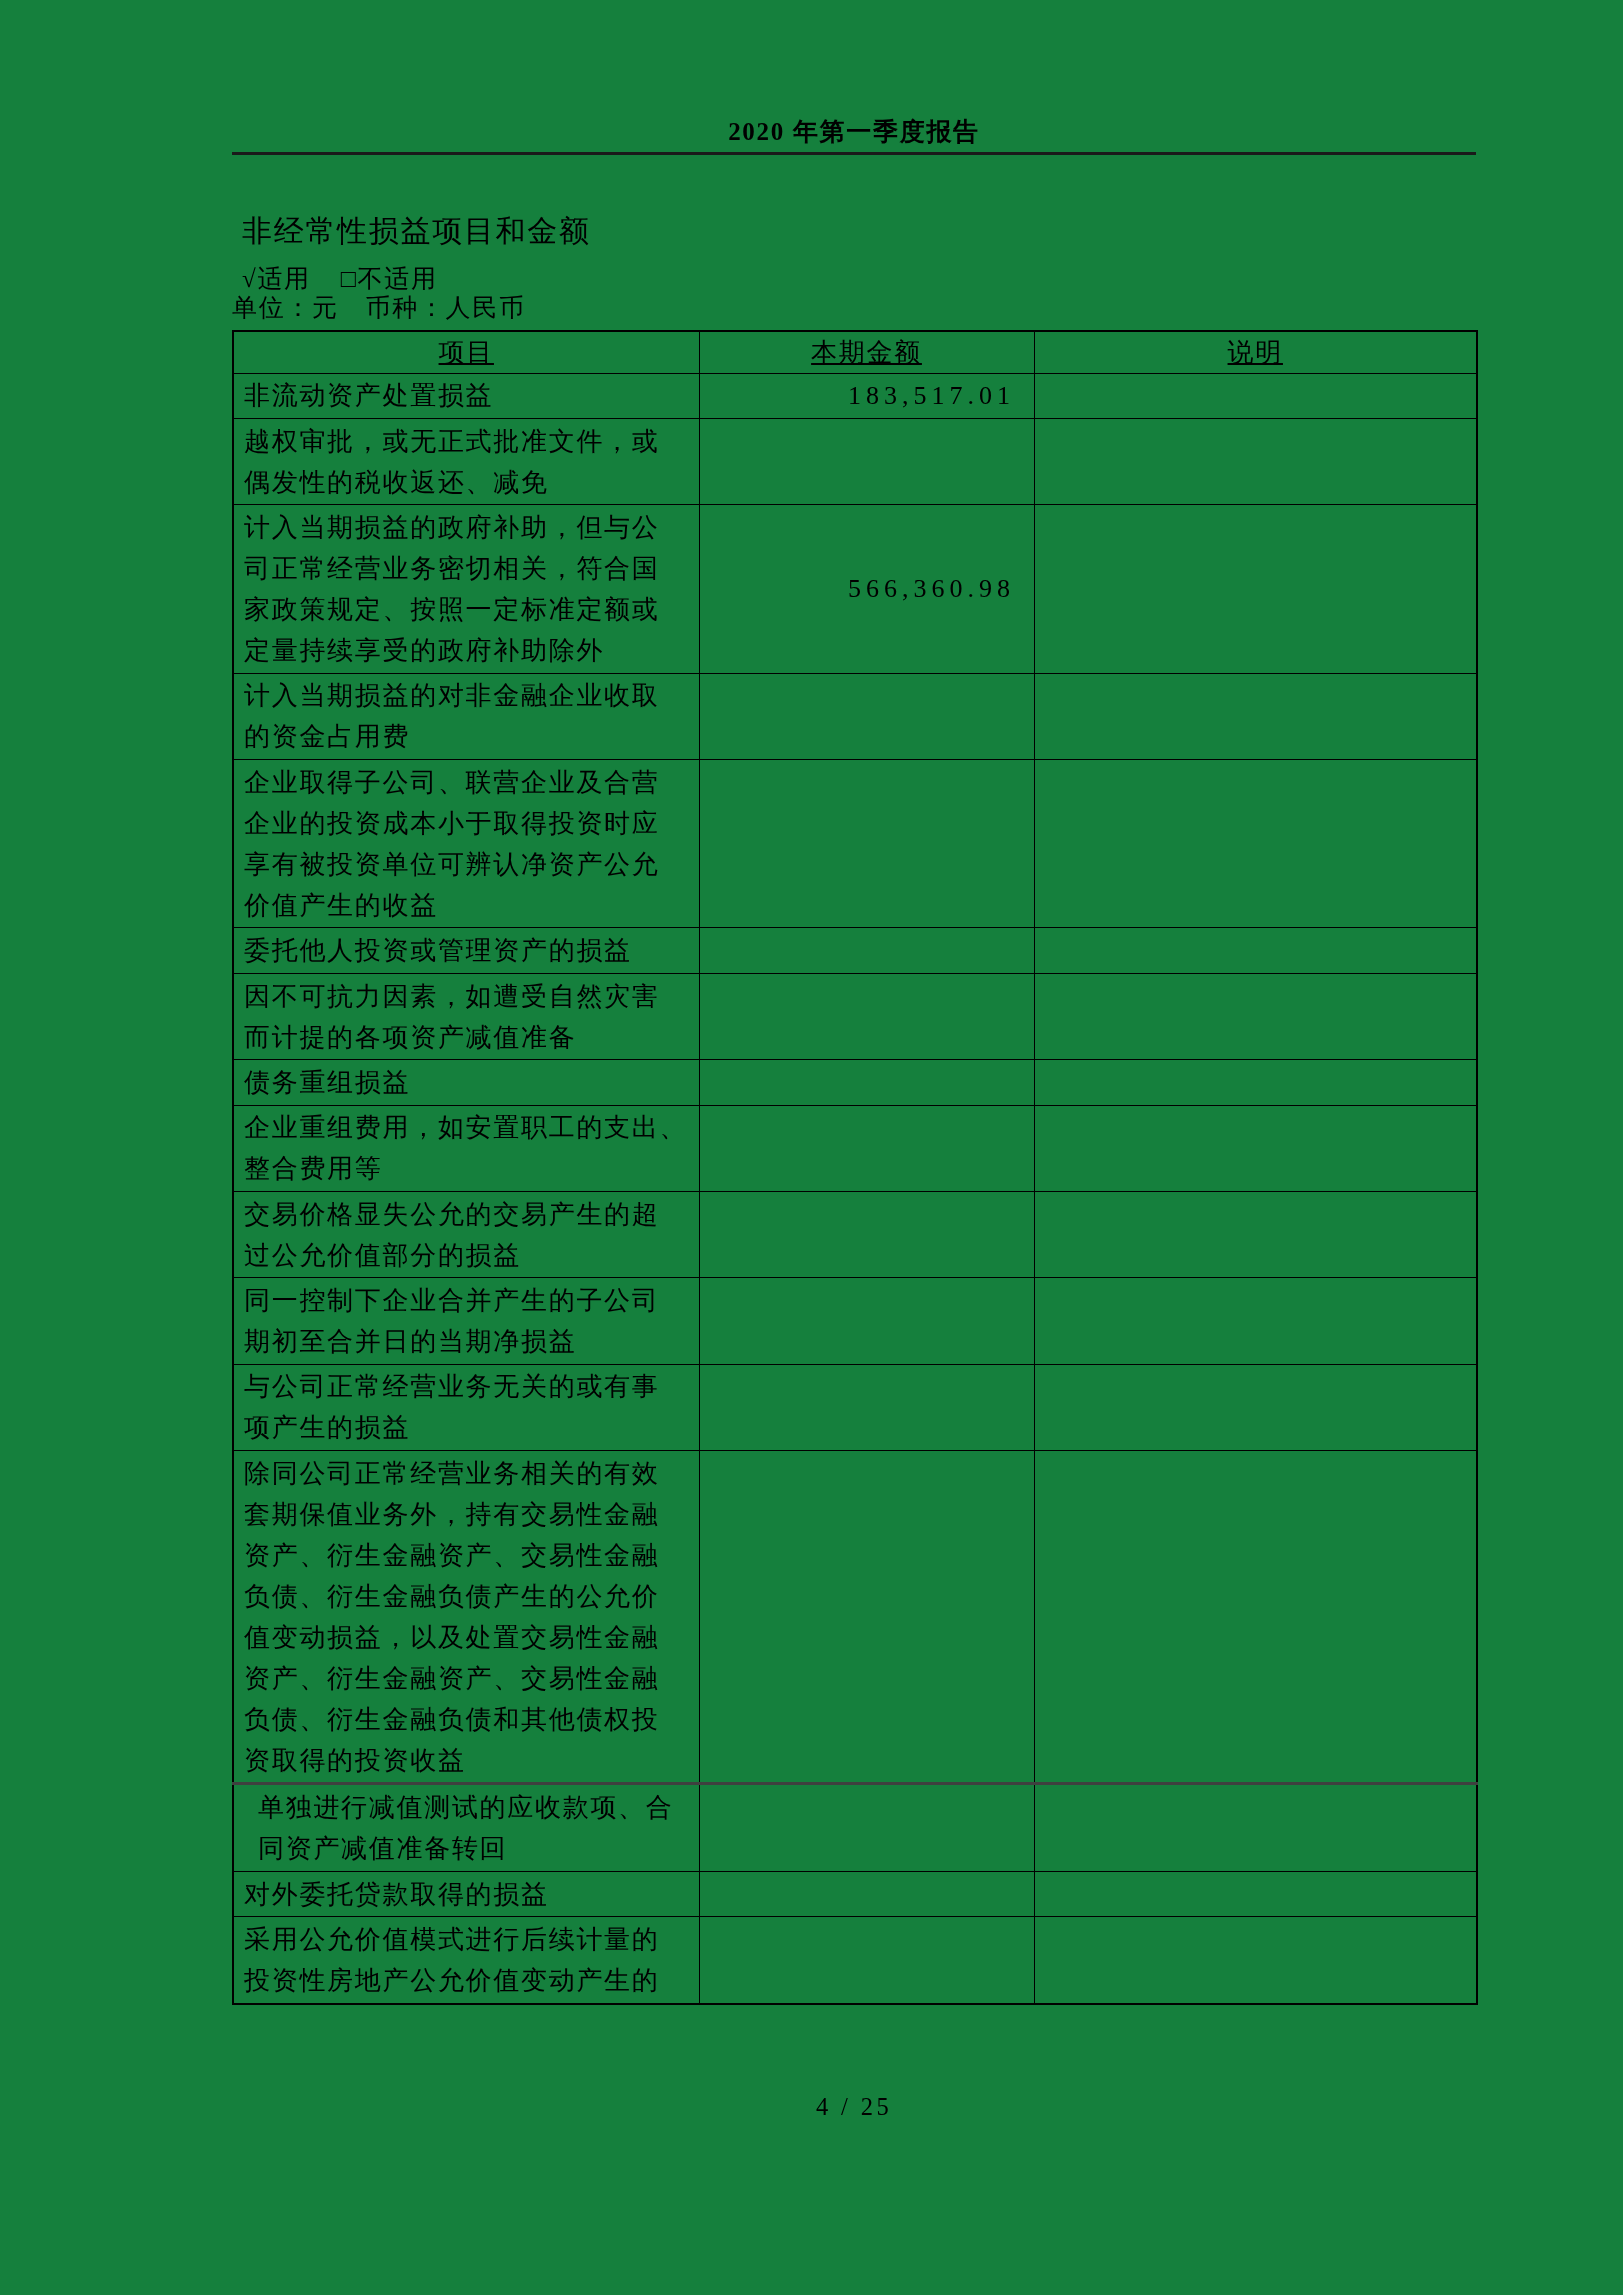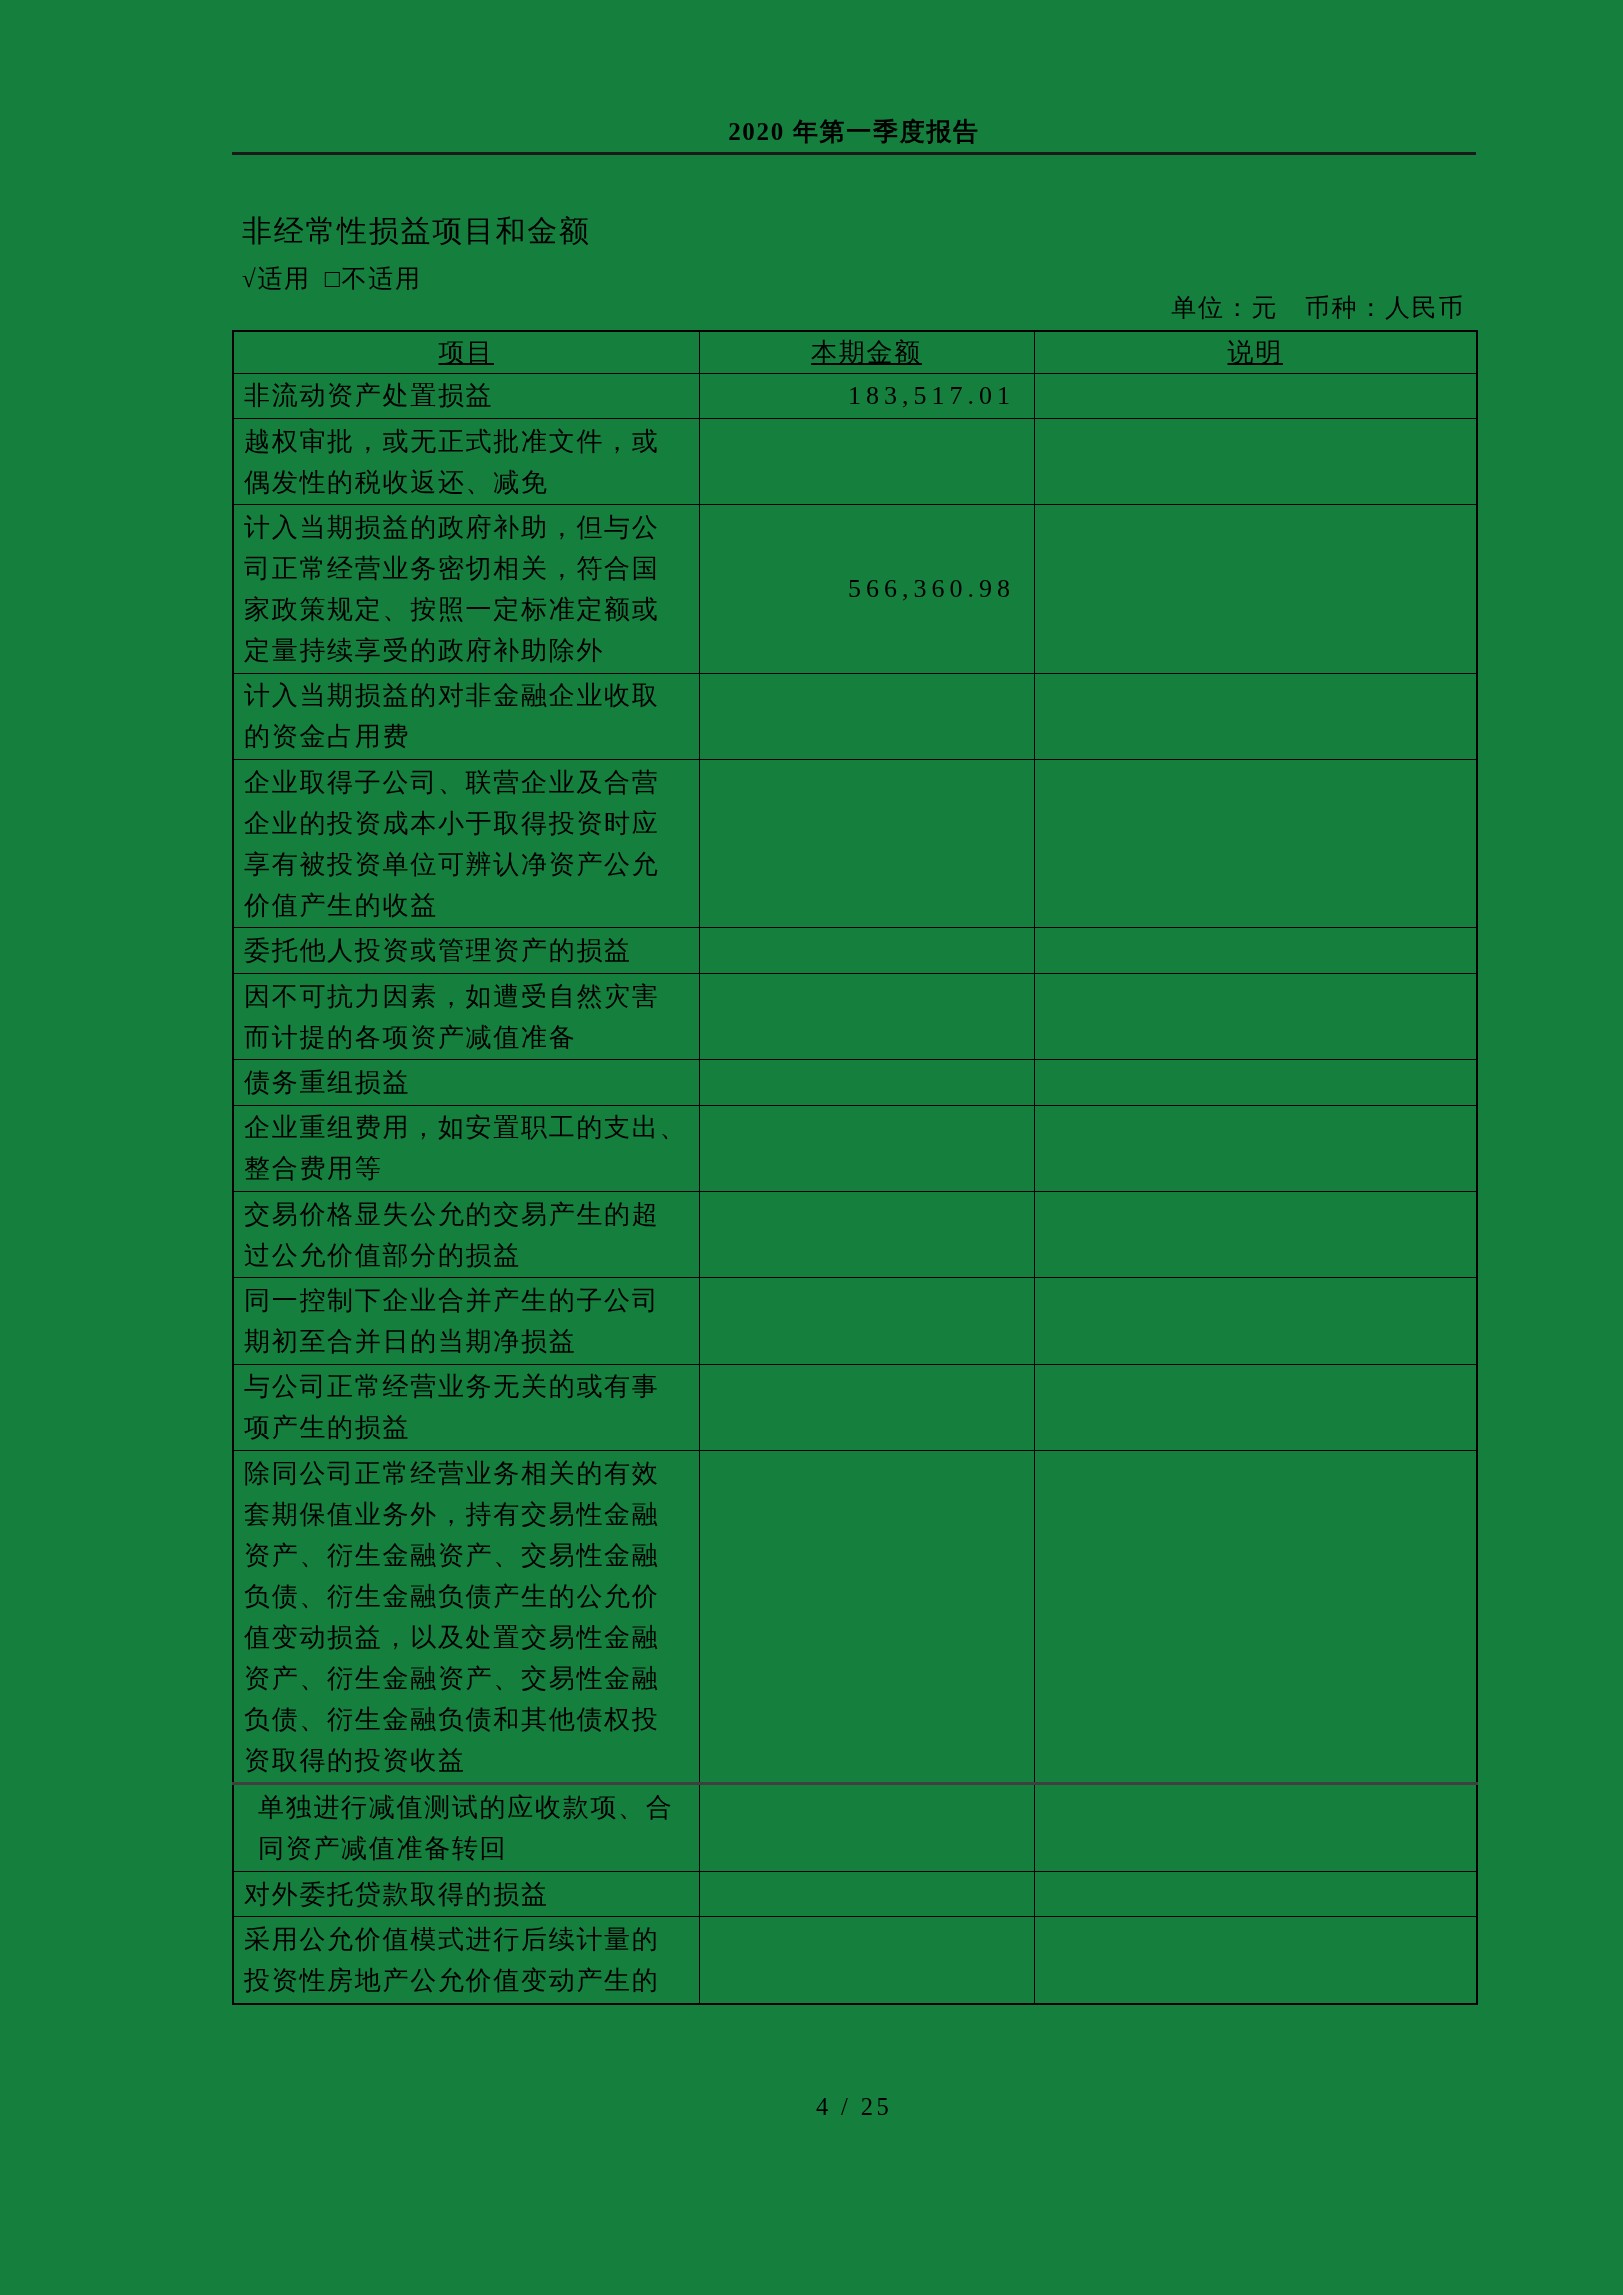--- a/index.html
+++ b/index.html
@@ -30,25 +30,25 @@
     top: 211px; left: 242px;
     font-size: 30px;
     letter-spacing: 1.7px;
   }
   .applicability {
     position: absolute;
     top: 262px; left: 242px;
     font-size: 25px;
     letter-spacing: 1.7px;
   }
-  .applicability .opt2 { margin-left: 6px; }
+  .applicability .opt2 { margin-left: 22px; }
   .unit-note {
     position: absolute;
     top: 291px; left: 232px; width: 1233px;
-    text-align: right;
+    text-align: left;
     font-size: 25px;
     letter-spacing: 1.7px;
   }
   .tbl-wrap {
     position: absolute;
     top: 330px; left: 232px; width: 1244px;
   }
   table.items {
     border-collapse: collapse;
     table-layout: fixed;

